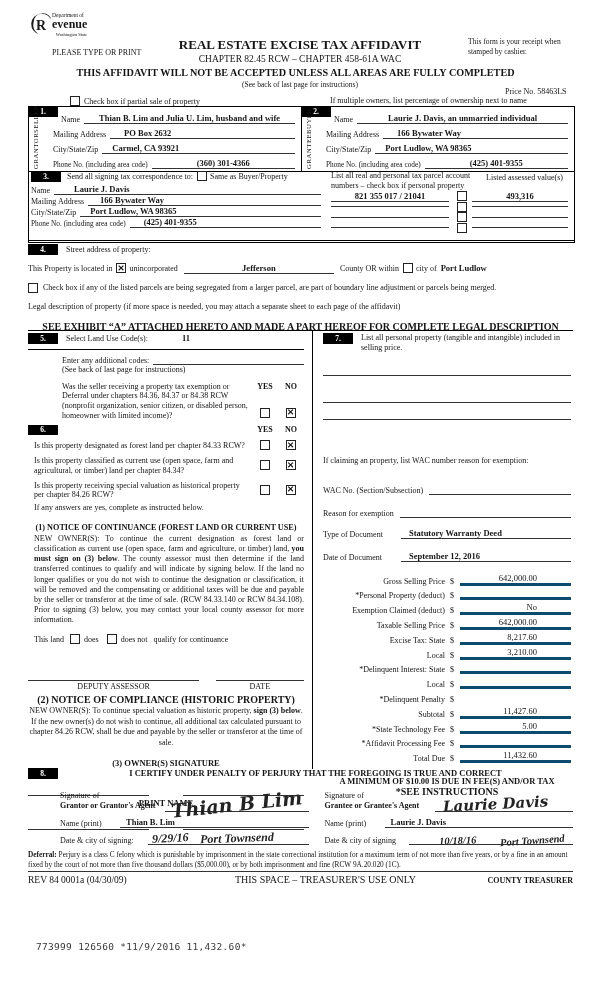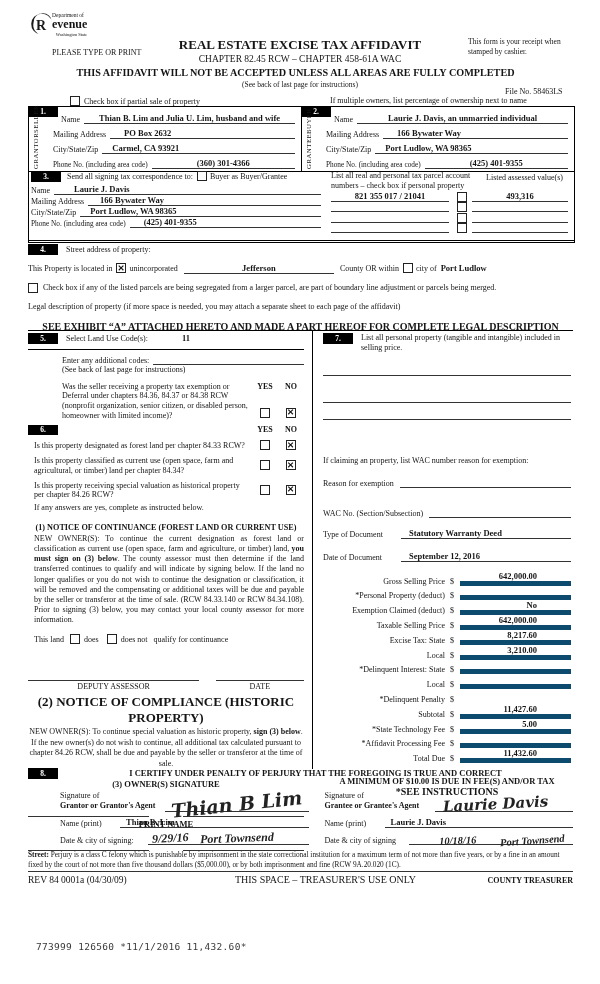--- a/index.html
+++ b/index.html
@@ -12,40 +12,40 @@
   
   .badge { display:inline-block; background:#000; color:#fff; font-weight:bold; font-size:7.5px;
            width:30px; text-align:center; padding:1.5px 0; line-height:1; }
   
   .cb { display:inline-block; width:8px; height:8px; border:1px solid #222; background:#fff;
         position:relative; vertical-align:-1px; flex:none; }
   .cb.checked::before { content:"✕"; position:absolute; left:0px; top:-1.5px; font-size:8.5px; font-weight:bold; color:#111; }
   
   .ul { border-bottom:1px solid #333; }
   .fill { font-weight:bold; font-size:8.5px; }
-  .row { display:flex; align-items:flex-end; }
+  .row { display:flex; align-items:center; }
   .grow { flex:1; }
   
   .partybox { border:1.5px solid #000; display:flex; }
   .party { display:flex; position:relative; }
   .sidebar { width:24px; position:relative; flex:none; }
   .vlabel { position:absolute; top:14px; left:2px; display:flex; flex-direction:row;
             writing-mode:vertical-rl; transform:rotate(180deg); font-size:6.8px; letter-spacing:0.5px; height:48px; }
   .vlabel div { text-align:center; line-height:1.4; }
   .fields { flex:1; padding:2px 6px 2px 0; display:flex; flex-direction:column; justify-content:space-between; }
   .frow { display:flex; align-items:flex-end; height:15px; }
   .frow .lab { white-space:nowrap; padding-right:4px; }
   .frow .ul { flex:1; text-align:center; }
   .qrow { display:flex; align-items:center; margin-top:5px; }
   .qtext { flex:1; padding-right:4px; line-height:1.22; }
   .ynco { width:26px; text-align:center; flex:none; }
   .money-row { display:flex; align-items:flex-end; height:14.8px; }
   .m-label { width:122px; text-align:right; padding-right:5px; white-space:nowrap; flex:none; }
   .m-dollar { width:10px; flex:none; }
-  .m-line { flex:1; border-bottom:5px solid #0c4a6e; text-align:right; padding-right:34px; font-weight:bold; font-size:8.5px;margin-top:22px; }
+  .m-line { flex:1; border-bottom:3px solid #0c4a6e; text-align:right; padding-right:34px; font-weight:normal; font-size:8.5px;margin-top:22px; }
   .money-row.no-line .m-line { border-bottom:none; }
   .script { font-style:italic; font-weight:bold; font-family:"DejaVu Serif",serif; color:#222; white-space:nowrap; }
   .hand { font-style:italic; font-weight:bold; font-size:10.5px; color:#222; white-space:nowrap; }
   .seg { border-bottom:1px solid #333; height:10px; }
   .para { line-height:1.27; text-align:justify; }
 </style>
 </head>
 <body>
 
 <div class="page">
@@ -62,21 +62,21 @@
         <div style="font-size:4.5px; text-align:right;">Washington State</div>
       </div>
     </div>
   </div>
   <div class="abs" style="top:48px; left:52px; font-size:8px;">PLEASE TYPE OR PRINT</div>
   <div class="abs ctr b" style="top:37px; left:150px; width:300px; font-size:13px;">REAL ESTATE EXCISE TAX AFFIDAVIT</div>
   <div class="abs ctr" style="top:54px; left:150px; width:300px; font-size:9.5px;">CHAPTER 82.45 RCW – CHAPTER 458-61A WAC</div>
   <div class="abs" style="top:37px; left:468px; width:110px; font-size:7.5px; line-height:1.3;">This form is your receipt when stamped by cashier.</div>
   <div class="abs ctr b" style="top:67px; left:0; width:591px; font-size:10.2px;">THIS AFFIDAVIT WILL NOT BE ACCEPTED UNLESS ALL AREAS ARE FULLY COMPLETED</div>
   <div class="abs ctr" style="top:80px; left:0; width:600px; font-size:7.5px;">(See back of last page for instructions)</div>
-  <div class="abs" style="top:87px; left:505px; font-size:8px;">File No. 58463LS</div>
+  <div class="abs" style="top:87px; left:505px; font-size:8px;">Price No. 58463LS</div>
 
   <div class="abs row" style="top:96px; left:70px; align-items:center;">
     <span class="cb"></span>
     <span style="margin-left:4px;">Check box if partial sale of property</span>
   </div>
   <div class="abs" style="top:96px; left:330px;">If multiple owners, list percentage of ownership next to name</div>
 
   <div class="abs partybox" style="top:106px; left:28px; width:545px; height:64px;">
     <div class="party grow" style="border-right:1.5px solid #000;">
       <div class="sidebar">
@@ -133,21 +133,21 @@
       </div>
     </div>
   </div>
 
   <div class="abs" style="top:170px; left:28px; width:545px; height:70px; border-left:1.5px solid #000; border-right:1.5px solid #000; border-bottom:3px double #000; display:flex;">
     <div style="width:290px; padding:1px 4px 2px 2px;">
       <div class="row" style="align-items:center;">
         <span class="badge">3.</span>
         <span style="margin-left:6px;">Send all signing tax correspondence to:</span>
         <span class="cb" style="margin-left:4px;"></span>
-        <span style="margin-left:3px;">Buyer as Buyer/Grantee</span>
+        <span style="margin-left:3px;">Same as Buyer/Property</span>
       </div>
       <div class="frow" style="height:13px;">
           <span class="lab">Name</span>
           <span class="ul fill" style="flex:1; text-align:left; padding-left:20px;">Laurie J. Davis</span>
         </div>
       <div class="frow" style="height:11px;">
           <span class="lab">Mailing Address</span>
           <span class="ul fill" style="flex:1; text-align:left; padding-left:12px;">166 Bywater Way</span>
         </div>
       <div class="frow" style="height:11px;">
@@ -285,21 +285,21 @@
         <div class="seg" style="width:62%;"></div>
         <div style="width:6%;"></div>
         <div class="seg" style="width:32%;"></div>
       </div>
       <div class="row" style="margin-top:1px;">
         <div class="ctr" style="width:62%;">DEPUTY ASSESSOR</div>
         <div style="width:6%;"></div>
         <div class="ctr" style="width:32%;">DATE</div>
       </div>
 
-      <div class="b ctr" style="margin-top:3px; font-size:13px;">(2) NOTICE OF COMPLIANCE (HISTORIC PROPERTY)</div>
+      <div class="b ctr" style="margin-top:3px; font-size:10px;">(2) NOTICE OF COMPLIANCE (HISTORIC PROPERTY)</div>
       <div class="ctr" style="margin-top:1px; line-height:1.3;"><span>NEW OWNER(S):  To continue special valuation as historic property, </span><span class="b">sign (3) below</span><span>.  If the new owner(s) do not wish to continue, all additional tax calculated pursuant to chapter 84.26 RCW, shall be due and payable by the seller or transferor at the time of sale.</span></div>
 
       <div class="b ctr" style="margin-top:10px; font-size:8.5px;">(3)  OWNER(S) SIGNATURE</div>
       <div class="row" style="margin-top:17px;">
         <div class="seg" style="width:44%;"></div>
         <div style="width:12%;"></div>
         <div class="seg" style="width:44%;"></div>
       </div>
       <div class="b ctr" style="margin-top:2px; font-size:8.5px;">PRINT NAME</div>
       <div class="row" style="margin-top:11px;">
@@ -313,26 +313,26 @@
       <div class="row" style="align-items:flex-start;">
         <span class="badge" style="flex:none;">7.</span>
         <span style="margin-left:8px; line-height:1.3;">List all personal property (tangible and intangible) included in selling price.</span>
       </div>
       <div class="seg" style="margin-top:11px;"></div>
       <div class="seg" style="margin-top:16px;"></div>
       <div class="seg" style="margin-top:6px;"></div>
 
       <div style="margin-top:36px;">If claiming an property, list WAC number reason for exemption:</div>
 
+      <div class="row" style="margin-top:20px; align-items:flex-end;">
+        <span>WAC No. (Section/Subsection)</span>
+        <span class="ul grow" style="height:9px; margin-left:6px;"></span>
+      </div>
       <div class="row" style="margin-top:13px; align-items:flex-end;">
         <span>Reason for exemption</span>
-        <span class="ul grow" style="height:9px; margin-left:6px;"></span>
-      </div>
-      <div class="row" style="margin-top:20px; align-items:flex-end;">
-        <span>WAC No. (Section/Subsection)</span>
         <span class="ul grow" style="height:9px; margin-left:6px;"></span>
       </div>
       <div class="row" style="margin-top:10px; align-items:flex-end;">
         <span style="width:78px; flex:none;">Type of Document</span>
         <span class="ul fill grow" style="padding-left:8px;">Statutory Warranty Deed</span>
       </div>
       <div class="row" style="margin-top:12px; align-items:flex-end;">
         <span style="width:78px; flex:none;">Date of Document</span>
         <span class="ul fill grow" style="padding-left:8px;">September 12, 2016</span>
       </div>
@@ -458,25 +458,25 @@
         <div class="row" style="margin-top:3px; align-items:flex-end;">
           <span style="width:84px; flex:none;">Date &amp; city of signing</span>
           <span class="ul grow" style="height:13px; position:relative;">
             <span class="hand" style="position:absolute; left:30px; bottom:-2px; transform:rotate(-2deg);">10/18/16</span>
             <span class="hand" style="position:absolute; right:8px; bottom:-2px; transform:rotate(-4deg);">Port Townsend</span>
           </span>
         </div>
       </div>
     </div>
     <div class="sm" style="margin-top:5px; line-height:1.3; border-bottom:1px solid #333; padding-bottom:2px;">
-      <span class="b">Street:</span>
+      <span class="b">Deferral:</span>
       <span>Perjury is a class C felony which is punishable by imprisonment in the state correctional institution for a maximum term of not more than five years, or by a fine in an amount fixed by the court of not more than five thousand dollars ($5,000.00), or by both imprisonment and fine (RCW 9A.20.020 (1C).</span>
     </div>
     <div class="row" style="margin-top:2px; align-items:baseline;">
       <span style="font-size:9.5px; width:180px;">REV 84 0001a (04/30/09)</span>
       <span class="grow ctr" style="font-size:10px;">THIS SPACE – TREASURER'S USE ONLY</span>
       <span class="b" style="font-size:8px; width:130px; text-align:right;">COUNTY TREASURER</span>
     </div>
   </div>
 
-  <div class="abs" style="top:941px; left:36px; font-family:'DejaVu Sans Mono',monospace; font-size:9.5px; letter-spacing:0.3px; color:#3a3a3a;">773999 126560 *11/1/2016 11,432.60*</div>
+  <div class="abs" style="top:941px; left:36px; font-family:'DejaVu Sans Mono',monospace; font-size:9.5px; letter-spacing:0.3px; color:#3a3a3a;">773999 126560 *11/9/2016 11,432.60*</div>
 
 </div>
 
 </body></html>

